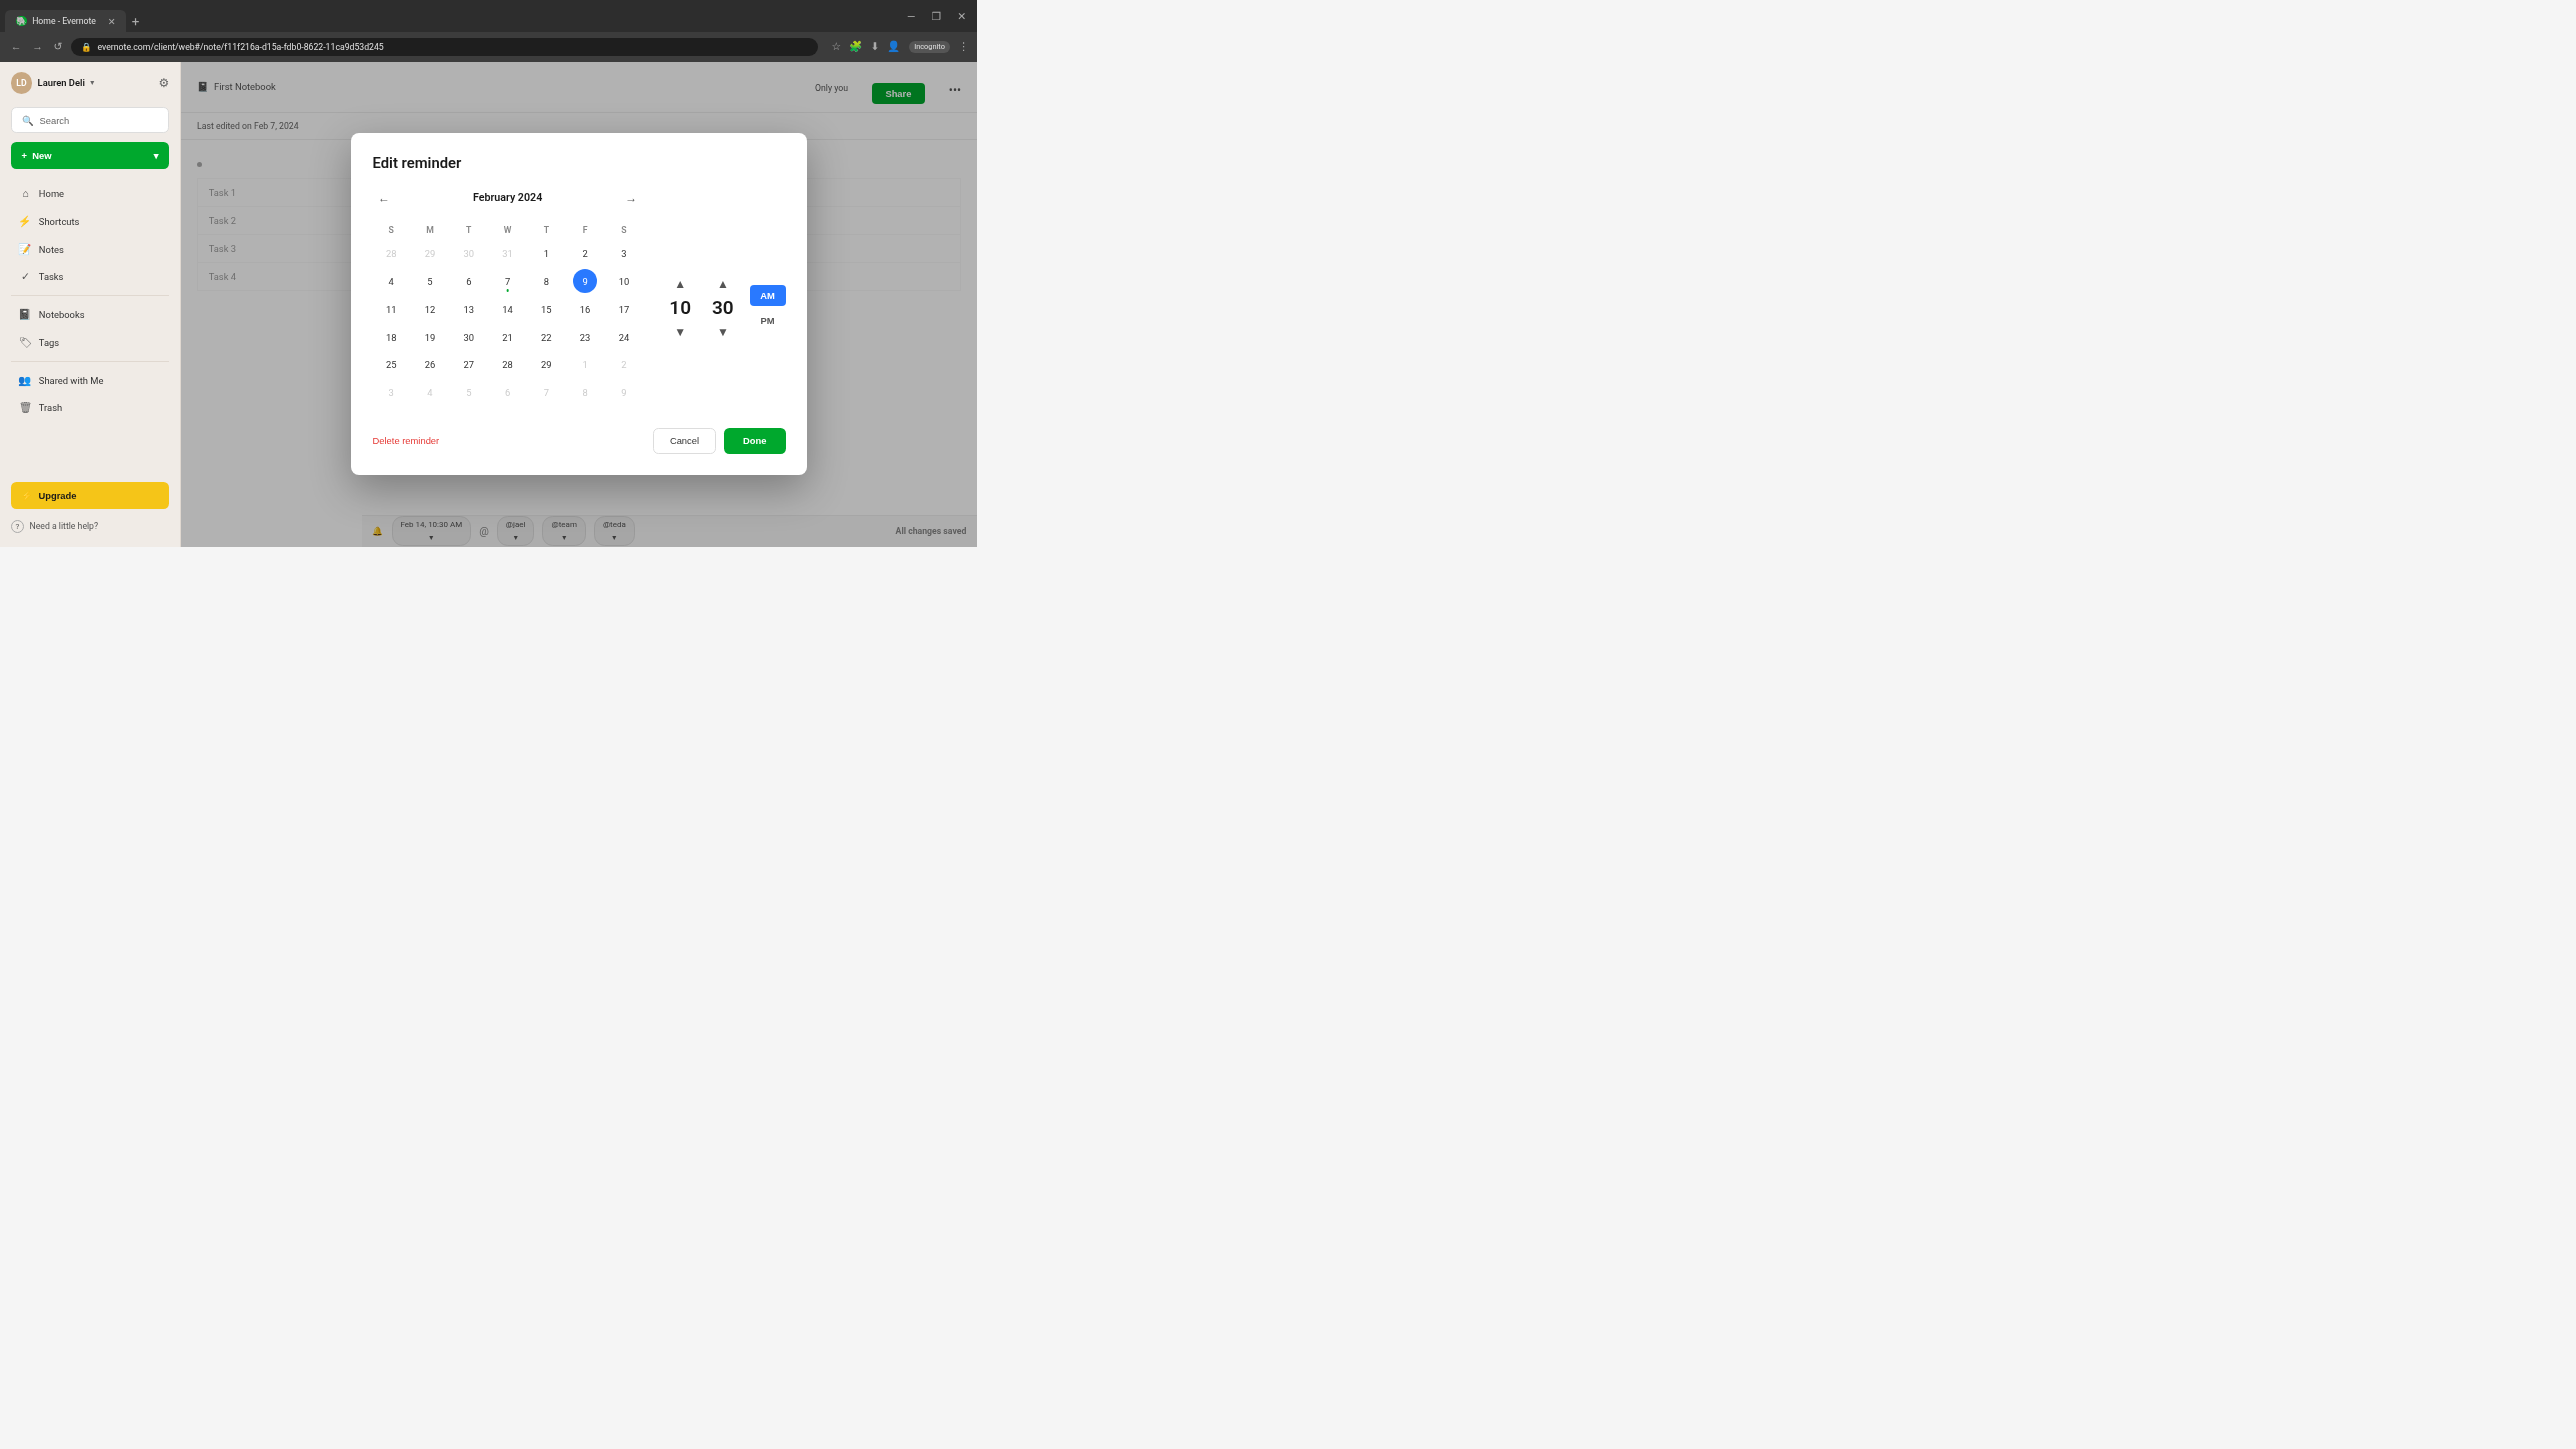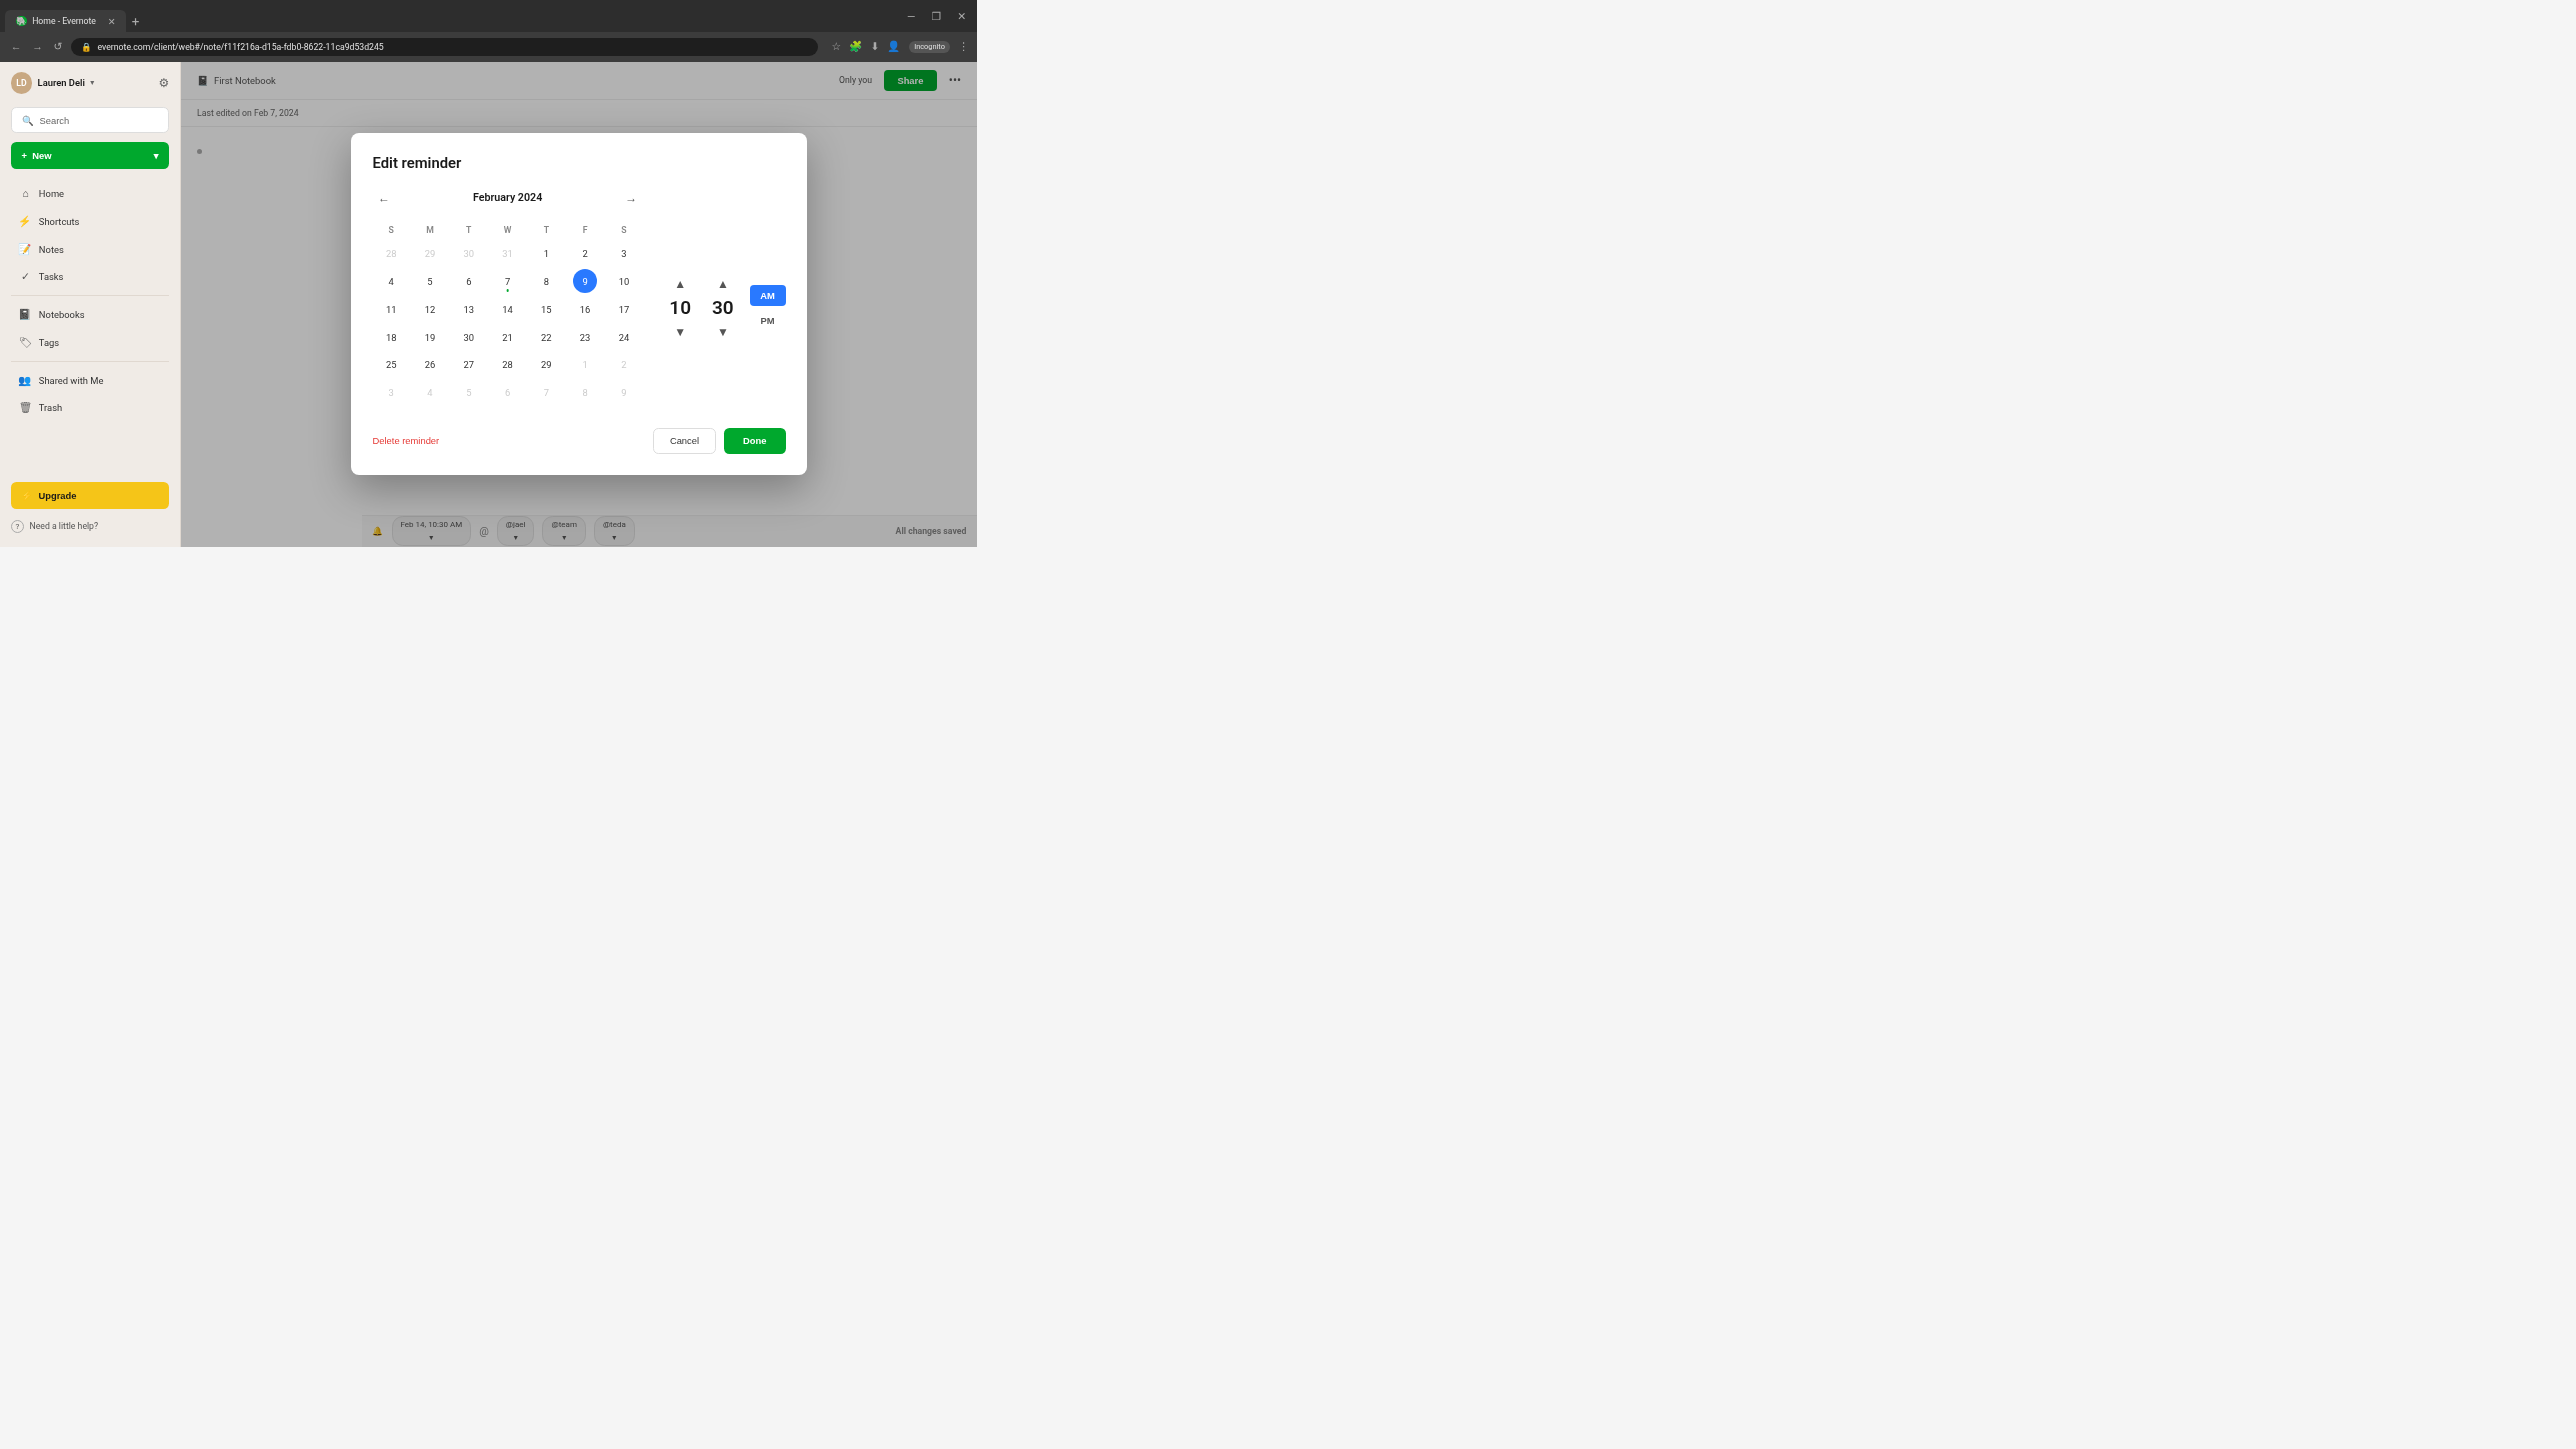--- a/index.html
+++ b/index.html
@@ -43,21 +43,21 @@
     .nav-item .nav-icon { font-size: 10.7px; color: #555; width: 13.4px; text-align: center; }
 
     .sidebar-footer { padding: 10.7px; }
     .upgrade-btn { background: #f5c518; color: #1a1a1a; border: none; border-radius: 5.4px; padding: 8px 10.7px; width: 100%; cursor: pointer; font-size: 9.4px; font-weight: 600; display: flex; align-items: center; gap: 5.4px; }
     .help-btn { display: flex; align-items: center; gap: 5.4px; color: #555; font-size: 8.7px; cursor: pointer; margin-top: 8px; padding: 2.7px 0; }
 
     
     .content-area { flex: 1; background: white; position: relative; overflow: hidden; }
     .content-header { padding: 8px 16px; border-bottom: 0.7px solid #eee; display: flex; align-items: center; justify-content: space-between; }
     .notebook-breadcrumb { display: flex; align-items: center; gap: 5.4px; color: #555; font-size: 9.4px; }
-    .header-actions { display: flex; align-items: center; gap: 12px; }
+    .header-actions { display: flex; gap: 24px; margin-top: 13px; }
     .only-you { color: #555; font-size: 8.7px; }
     .share-btn { background: #00a82d; color: white; border: none; border-radius: 4px; padding: 5.4px 13.4px; cursor: pointer; font-size: 9.4px; font-weight: 600; }
     .more-btn { color: #555; cursor: pointer; font-size: 12px; }
 
     .last-edited { padding: 8px 16px; color: #666; font-size: 8.7px; border-bottom: 0.7px solid #eee; }
 
     
     .note-content { padding: 16px; opacity: 0.4; }
     .note-content .bullet { width: 5.4px; height: 5.4px; background: #333; border-radius: 50%; margin: 5.4px 0; }
     .tasks-table { width: 100%; border-collapse: collapse; margin-top: 10.7px; }
@@ -221,20 +221,40 @@
       </div>
       <div class="header-actions">
         <span class="only-you">Only you</span>
         <button class="share-btn">Share</button>
         <span class="more-btn">•••</span>
       </div>
     </div>
     <div class="last-edited">Last edited on Feb 7, 2024</div>
     <div class="note-content">
       <div class="bullet"></div>
+      <table class="tasks-table">
+        <tbody>
+            <tr>
+          <td>Task 1</td>
+          <td></td>
+        </tr>
+        <tr>
+          <td>Task 2</td>
+          <td></td>
+        </tr>
+        <tr>
+          <td>Task 3</td>
+          <td></td>
+        </tr>
+        <tr>
+          <td>Task 4</td>
+          <td></td>
+        </tr>
+      </tbody>
+        </table>
     </div>
 
     <div class="modal-overlay">
       <div class="modal">
         <div class="modal-title">Edit reminder</div>
 
         <div class="calendar-time-row">
 
           <div class="calendar">
             <div class="calendar-nav">

